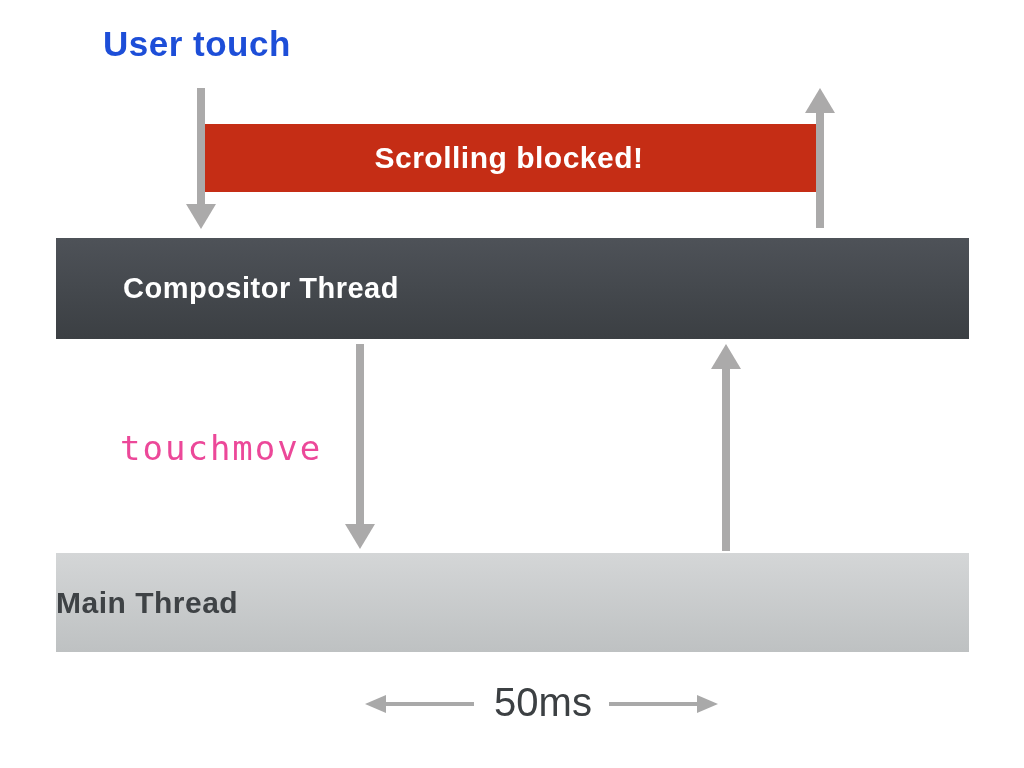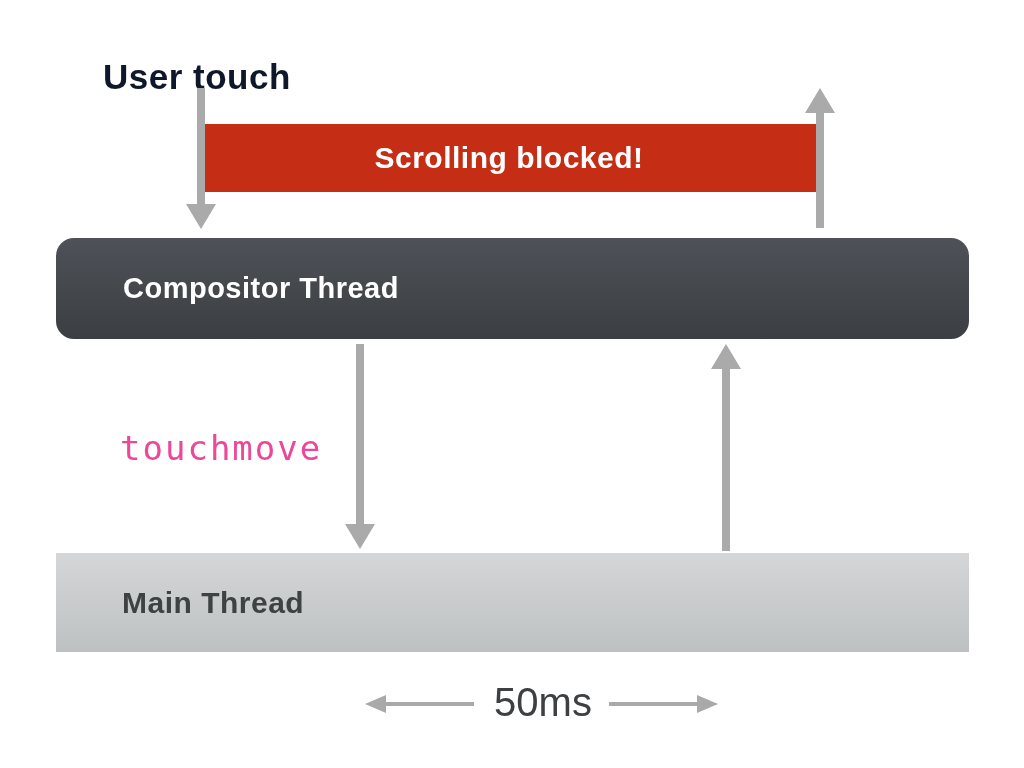--- a/index.html
+++ b/index.html
@@ -8,24 +8,24 @@
     width: 1024px;
     height: 768px;
     background: #ffffff;
     overflow: hidden;
     font-family: "Liberation Sans", sans-serif;
   }
 
   
   .top-label {
     position: absolute;
-    top: 57px;
+    top: 24px;
     font-size: 35px;
     font-weight: bold;
-    color: #0f172a;
+    color: #1d4ed8;
     letter-spacing: 0.5px;
     white-space: nowrap;
   }
   .top-label.user   { left: 103px; }
   .top-label.gpu    { left: 682px; }
 
   .mono-label {
     position: absolute;
     left: 120px;
     top: 428px;
@@ -60,39 +60,37 @@
     position: absolute;
     left: 56px;
     width: 913px;
     display: flex;
     align-items: center;
   }
   .thread-bar.compositor {
     top: 238px;
     height: 101px;
     background: linear-gradient(to bottom, #4e5258 0%, #3b3f43 100%);
-    border-radius: 18px;
   }
   .thread-bar.compositor span {
     color: #ffffff;
     font-size: 29px;
     font-weight: bold;
     padding-left: 67px;
     letter-spacing: 0.5px;
   }
   .thread-bar.main {
     top: 553px;
     height: 99px;
     background: linear-gradient(to bottom, #d4d6d7 0%, #bec1c2 100%);
   }
   .thread-bar.main span {
     color: #3e4245;
     font-size: 30px;
     font-weight: bold;
-    padding-left: 66px;
     letter-spacing: 0.5px;
   }
 
   
   .task-segment {
     position: absolute;
     left: 359px;
     top: 553px;
     width: 368px;
     height: 99px;

